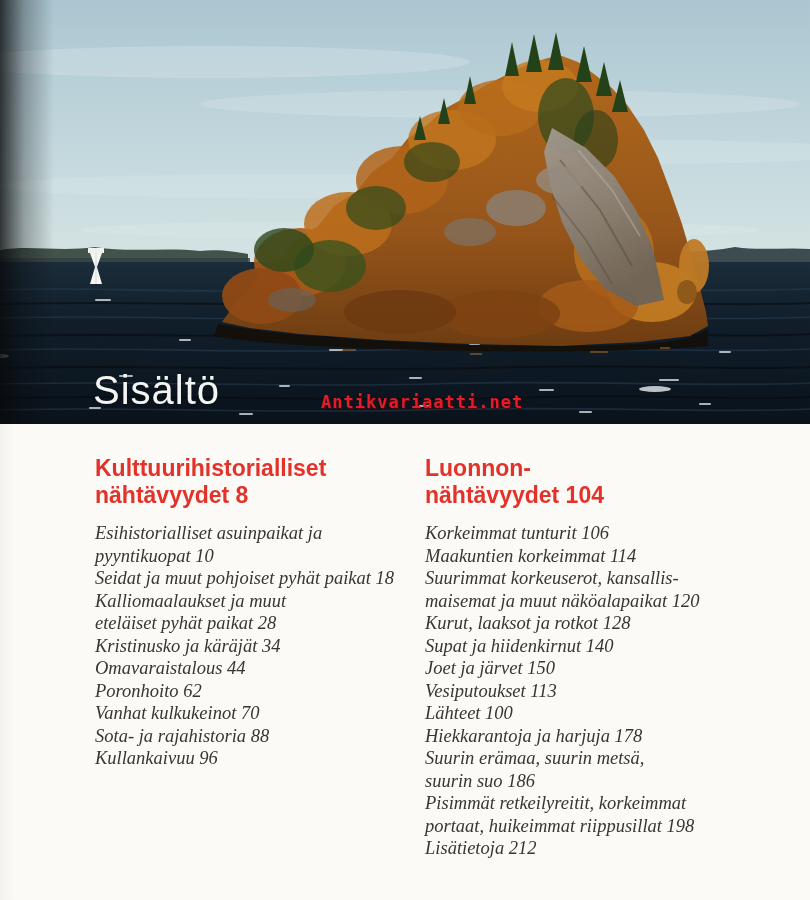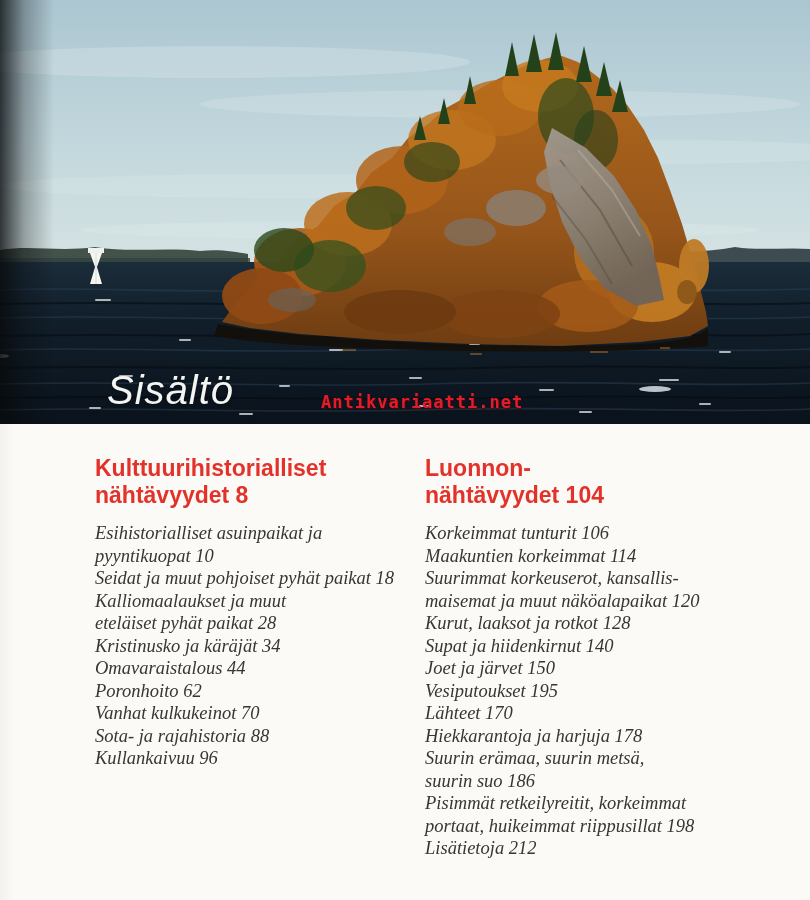--- a/index.html
+++ b/index.html
@@ -8,24 +8,24 @@
     position:relative;width:810px;height:900px;margin:0 auto;
     background:#fbfaf7;overflow:hidden;
     font-family:"Liberation Serif", serif;
   }
   
   .photo{
     position:absolute;left:0;top:0;width:810px;height:424px;overflow:hidden;
   }
   .photo svg{display:block;}
   .photo-title{
-    position:absolute;left:107px;top:368px;
+    position:absolute;left:93px;top:368px;
     font-family:"Liberation Sans", sans-serif;
     font-size:40px;font-weight:400;letter-spacing:1px;
-    color:#f3f5f3;text-shadow:0 1px 3px rgba(0,0,0,.35);font-style:italic;
+    color:#f3f5f3;text-shadow:0 1px 3px rgba(0,0,0,.35);
   }
   .watermark{
     position:absolute;left:321px;top:392px;
     font-family:"DejaVu Sans Mono", monospace;
     font-size:17px;font-weight:bold;letter-spacing:1px;
     color:var(--watermark-red,#e01d28);
     text-shadow:1px 1px 0 #4d070d;
   }
   
   .toc-area{
@@ -226,22 +226,22 @@
         <span>nähtävyydet 104</span>
       </h2>
       <div class="toc-lines">
           <div class="toc-line">Korkeimmat tunturit 106</div>
           <div class="toc-line">Maakuntien korkeimmat 114</div>
           <div class="toc-line">Suurimmat korkeuserot, kansallis-</div>
           <div class="toc-line">maisemat ja muut näköalapaikat 120</div>
           <div class="toc-line">Kurut, laaksot ja rotkot 128</div>
           <div class="toc-line">Supat ja hiidenkirnut 140</div>
           <div class="toc-line">Joet ja järvet 150</div>
-          <div class="toc-line">Vesiputoukset 195</div>
-          <div class="toc-line">Lähteet 170</div>
+          <div class="toc-line">Vesiputoukset 113</div>
+          <div class="toc-line">Lähteet 100</div>
           <div class="toc-line">Hiekkarantoja ja harjuja 178</div>
           <div class="toc-line">Suurin erämaa, suurin metsä,</div>
           <div class="toc-line">suurin suo 186</div>
           <div class="toc-line">Pisimmät retkeilyreitit, korkeimmat</div>
           <div class="toc-line">portaat, huikeimmat riippusillat 198</div>
           <div class="toc-line">Lisätietoja 212</div>
         </div>
     </div>
 
   </div>

